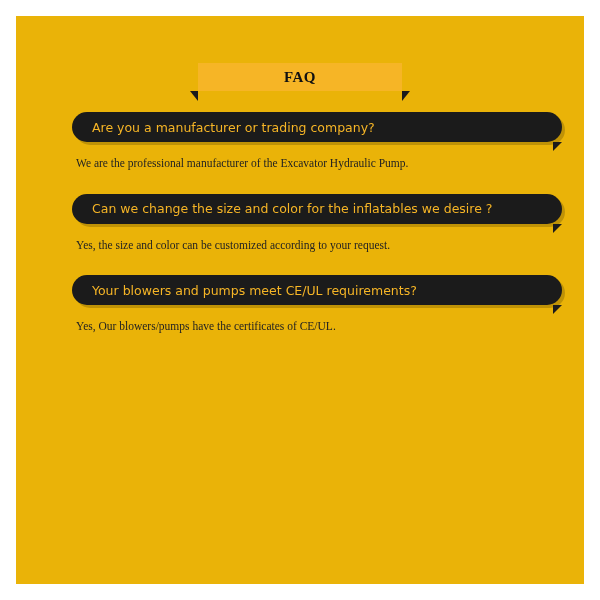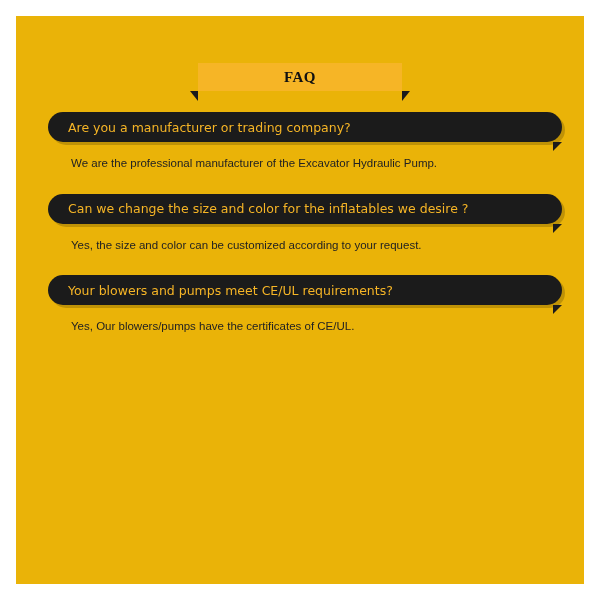--- a/index.html
+++ b/index.html
@@ -68,20 +68,21 @@
   }
   .faq-list {
     position: absolute;
     left: 0;
     top: 96px;
     width: 568px;
   }
   .faq-item {
     position: relative;
     margin-bottom: 22px;
+    padding-left: 24px;
   }
   .q-row {
     position: relative;
     height: 30px;
   }
   .q-bar {
     position: absolute;
     left: 32px;
     top: 0;
     right: 22px;
@@ -105,25 +106,25 @@
   .q-notch {
     position: absolute;
     right: 22px;
     top: 30px;
     width: 0;
     height: 0;
     border-top: 9px solid #1b1b1b;
     border-right: 9px solid transparent;
   }
   .a-text {
-    margin: 14px 34px 0 55px;
+    margin: 14px 34px 0 36px;
     color: #222222;
     font-size: 11.5px;
     line-height: 1.35;
-    font-family: Liberation Sans, sans-serif;
+    font-family: Liberation Serif, serif;
   }
 </style>
 </head>
 <body>
 
 <div class="page">
 
   <div class="faq-header-wrap">
     <div class="ribbon-left"></div>
     <div class="ribbon-right"></div>

